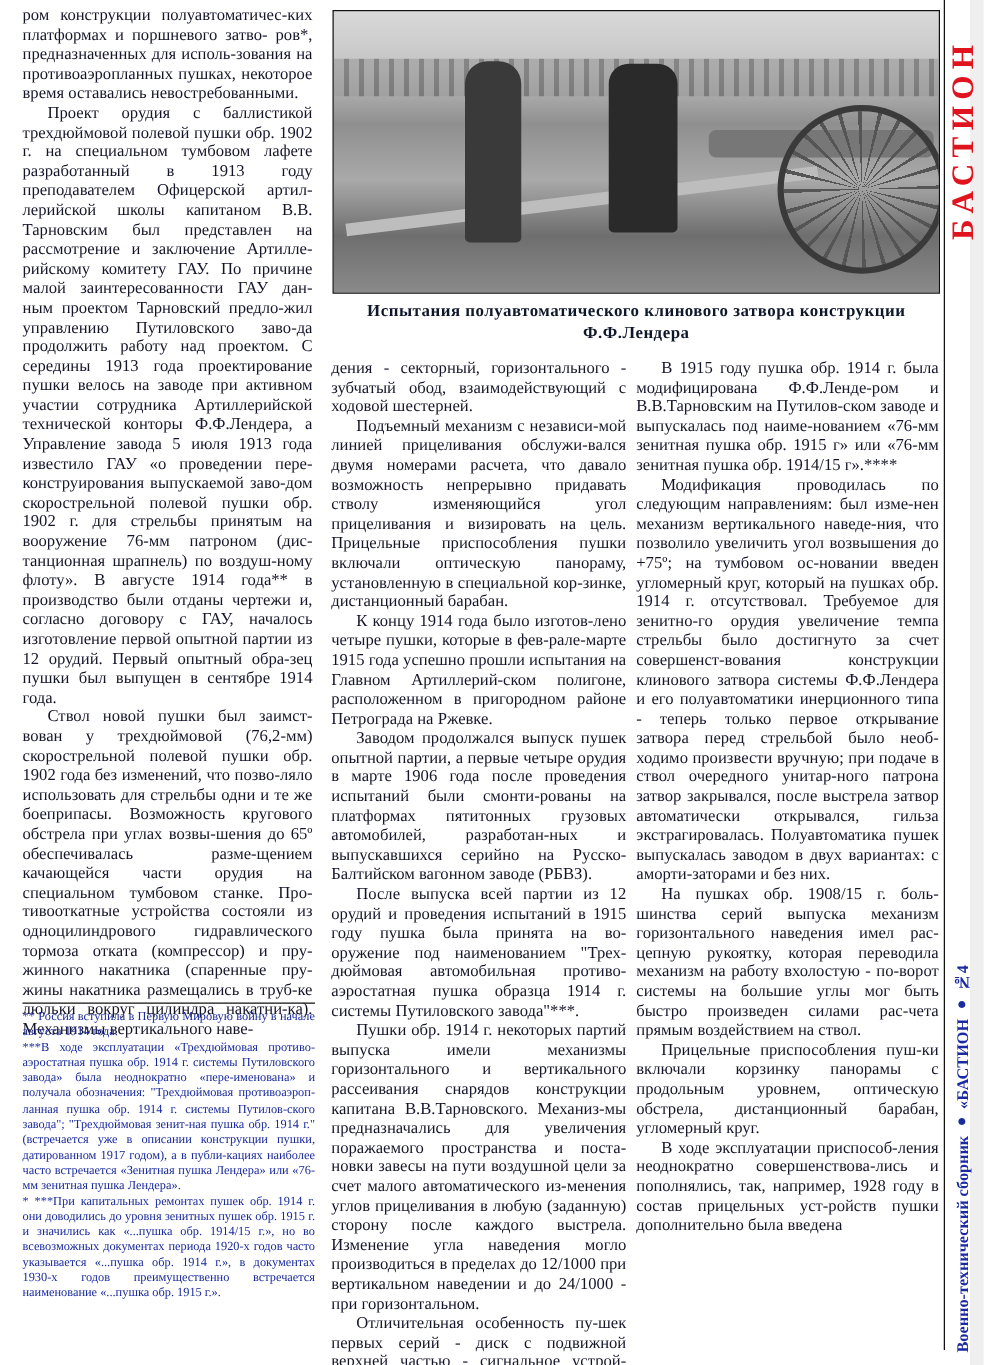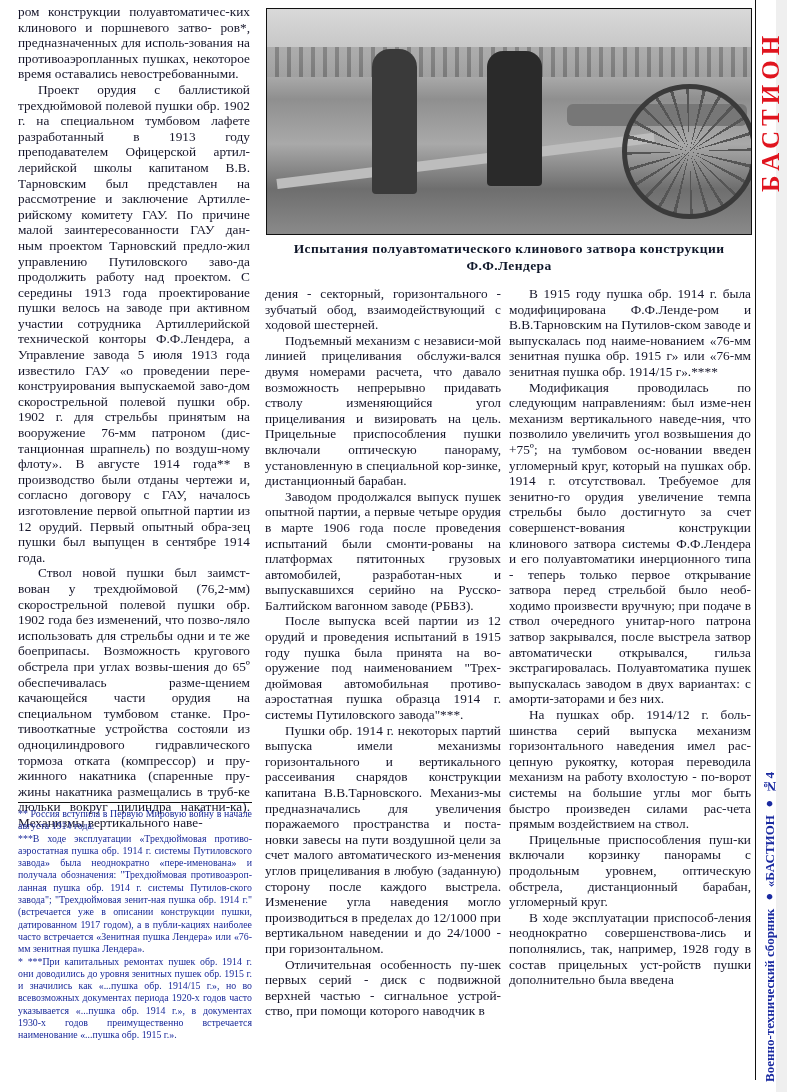--- a/index.html
+++ b/index.html
@@ -49,21 +49,21 @@
     position: absolute; left: 759px; top: 752px; width: 22px; height: 330px;
     writing-mode: vertical-rl; transform: rotate(180deg);
     font-family: "Liberation Serif", serif; font-weight: bold; color: #1a2aa0;
     font-size: 13px; line-height: 22px; white-space: nowrap; text-align: left;
   }
 </style>
 </head>
 <body>
 
 <div id="col1" class="col">
-  <p>ром конструкции полуавтоматичес-ких клинового и поршневого затво- ров*, предназначенных для исполь-зования на противоаэропланных пушках, некоторое время оставались невостребованными.</p>
+  <p>ром конструкции полуавтоматичес-ких платформах и поршневого затво- ров*, предназначенных для исполь-зования на противоаэропланных пушках, некоторое время оставались невостребованными.</p>
   <p class="ind">Проект орудия с баллистикой трехдюймовой полевой пушки обр. 1902 г. на специальном тумбовом лафете разработанный в 1913 году преподавателем Офицерской артил-лерийской школы капитаном В.В. Тарновским был представлен на рассмотрение и заключение Артилле-рийскому комитету ГАУ. По причине малой заинтересованности ГАУ дан-ным проектом Тарновский предло-жил управлению Путиловского заво-да продолжить работу над проектом. С середины 1913 года проектирование пушки велось на заводе при активном участии сотрудника Артиллерийской технической конторы Ф.Ф.Лендера, а Управление завода 5 июля 1913 года известило ГАУ «о проведении пере-конструирования выпускаемой заво-дом скорострельной полевой пушки обр. 1902 г. для стрельбы принятым на вооружение 76-мм патроном (дис-танционная шрапнель) по воздуш-ному флоту». В августе 1914 года** в производство были отданы чертежи и, согласно договору с ГАУ, началось изготовление первой опытной партии из 12 орудий. Первый опытный обра-зец пушки был выпущен в сентябре 1914 года.</p>
   <p class="ind">Ствол новой пушки был заимст-вован у трехдюймовой (76,2-мм) скорострельной полевой пушки обр. 1902 года без изменений, что позво-ляло использовать для стрельбы одни и те же боеприпасы. Возможность кругового обстрела при углах возвы-шения до 65º обеспечивалась разме-щением качающейся части орудия на специальном тумбовом станке. Про-тивооткатные устройства состояли из одноцилиндрового гидравлического тормоза отката (компрессор) и пру-жинного накатника (спаренные пру-жины накатника размещались в труб-ке люльки вокруг цилиндра накатни-ка). Механизмы вертикального наве-</p>
 </div>
 
 <div id="footnote-rule"></div>
 <div id="footnotes">
   <p>** Россия вступила в Первую Мировую войну в начале августа 1914 года.</p>
   <p>***В ходе эксплуатации «Трехдюймовая противо-аэростатная пушка обр. 1914 г. системы Путиловского завода» была неоднократно «пере-именована» и получала обозначения: "Трехдюймовая противоаэроп-ланная пушка обр. 1914 г. системы Путилов-ского завода"; "Трехдюймовая зенит-ная пушка обр. 1914 г." (встречается уже в описании конструкции пушки, датированном 1917 годом), а в публи-кациях наиболее часто встречается «Зенитная пушка Лендера» или «76-мм зенитная пушка Лендера».</p>
   <p>* ***При капитальных ремонтах пушек обр. 1914 г. они доводились до уровня зенитных пушек обр. 1915 г. и значились как «...пушка обр. 1914/15 г.», но во всевозможных документах периода 1920-х годов часто указывается «...пушка обр. 1914 г.», в документах 1930-х годов преимущественно встречается наименование «...пушка обр. 1915 г.».</p>
 </div>
@@ -74,30 +74,31 @@
   <div class="person1"></div>
   <div class="person2"></div>
   <div class="barrel"></div>
   <div class="wheel"></div>
 </div>
 <div id="caption">Испытания полуавтоматического клинового затвора конструкции Ф.Ф.Лендера</div>
 
 <div id="col2" class="col">
   <p>дения - секторный, горизонтального - зубчатый обод, взаимодействующий с ходовой шестерней.</p>
   <p class="ind">Подъемный механизм с независи-мой линией прицеливания обслужи-вался двумя номерами расчета, что давало возможность непрерывно придавать стволу изменяющийся угол прицеливания и визировать на цель. Прицельные приспособления пушки включали оптическую панораму, установленную в специальной кор-зинке, дистанционный барабан.</p>
+  <p class="ind">К концу 1914 года было изготов-лено четыре пушки, которые в фев-рале-марте 1915 года успешно прошли испытания на Главном Артиллерий-ском полигоне, расположенном в пригородном районе Петрограда на Ржевке.</p>
   <p class="ind">Заводом продолжался выпуск пушек опытной партии, а первые четыре орудия в марте 1906 года после проведения испытаний были смонти-рованы на платформах пятитонных грузовых автомобилей, разработан-ных и выпускавшихся серийно на Русско-Балтийском вагонном заводе (РБВЗ).</p>
   <p class="ind">После выпуска всей партии из 12 орудий и проведения испытаний в 1915 году пушка была принята на во-оружение под наименованием "Трех-дюймовая автомобильная противо-аэростатная пушка образца 1914 г. системы Путиловского завода"***.</p>
   <p class="ind">Пушки обр. 1914 г. некоторых партий выпуска имели механизмы горизонтального и вертикального рассеивания снарядов конструкции капитана В.В.Тарновского. Механиз-мы предназначались для увеличения поражаемого пространства и поста-новки завесы на пути воздушной цели за счет малого автоматического из-менения углов прицеливания в любую (заданную) сторону после каждого выстрела. Изменение угла наведения могло производиться в пределах до 12/1000 при вертикальном наведении и до 24/1000 - при горизонтальном.</p>
   <p class="ind">Отличительная особенность пу-шек первых серий - диск с подвижной верхней частью - сигнальное устрой-ство, при помощи которого наводчик в</p>
 </div>
 
 <div id="col3" class="col">
   <p class="ind">В 1915 году пушка обр. 1914 г. была модифицирована Ф.Ф.Ленде-ром и В.В.Тарновским на Путилов-ском заводе и выпускалась под наиме-нованием «76-мм зенитная пушка обр. 1915 г» или «76-мм зенитная пушка обр. 1914/15 г».****</p>
   <p class="ind">Модификация проводилась по следующим направлениям: был изме-нен механизм вертикального наведе-ния, что позволило увеличить угол возвышения до +75º; на тумбовом ос-новании введен угломерный круг, который на пушках обр. 1914 г. отсутствовал. Требуемое для зенитно-го орудия увеличение темпа стрельбы было достигнуто за счет совершенст-вования конструкции клинового затвора системы Ф.Ф.Лендера и его полуавтоматики инерционного типа - теперь только первое открывание затвора перед стрельбой было необ-ходимо произвести вручную; при подаче в ствол очередного унитар-ного патрона затвор закрывался, после выстрела затвор автоматически открывался, гильза экстрагировалась. Полуавтоматика пушек выпускалась заводом в двух вариантах: с аморти-заторами и без них.</p>
-  <p class="ind">На пушках обр. 1914/12 г. боль-шинства серий выпуска механизм горизонтального наведения имел рас-цепную рукоятку, которая переводила механизм на работу вхолостую - по-ворот системы на большие углы мог быть быстро произведен силами рас-чета прямым воздействием на ствол.</p>
+  <p class="ind">На пушках обр. 1908/15 г. боль-шинства серий выпуска механизм горизонтального наведения имел рас-цепную рукоятку, которая переводила механизм на работу вхолостую - по-ворот системы на большие углы мог быть быстро произведен силами рас-чета прямым воздействием на ствол.</p>
   <p class="ind">Прицельные приспособления пуш-ки включали корзинку панорамы с продольным уровнем, оптическую обстрела, дистанционный барабан, угломерный круг.</p>
   <p class="ind">В ходе эксплуатации приспособ-ления неоднократно совершенствова-лись и пополнялись, так, например, 1928 году в состав прицельных уст-ройств пушки дополнительно была введена</p>
 </div>
 
 <div id="side-rule"></div>
 <div id="sidebar"></div>
 <div id="sidebar-title">БАСТИОН</div>
 <div id="sidebar-footer">Военно-технический сборник ● «БАСТИОН ● №4</div>
 
 </body></html>

